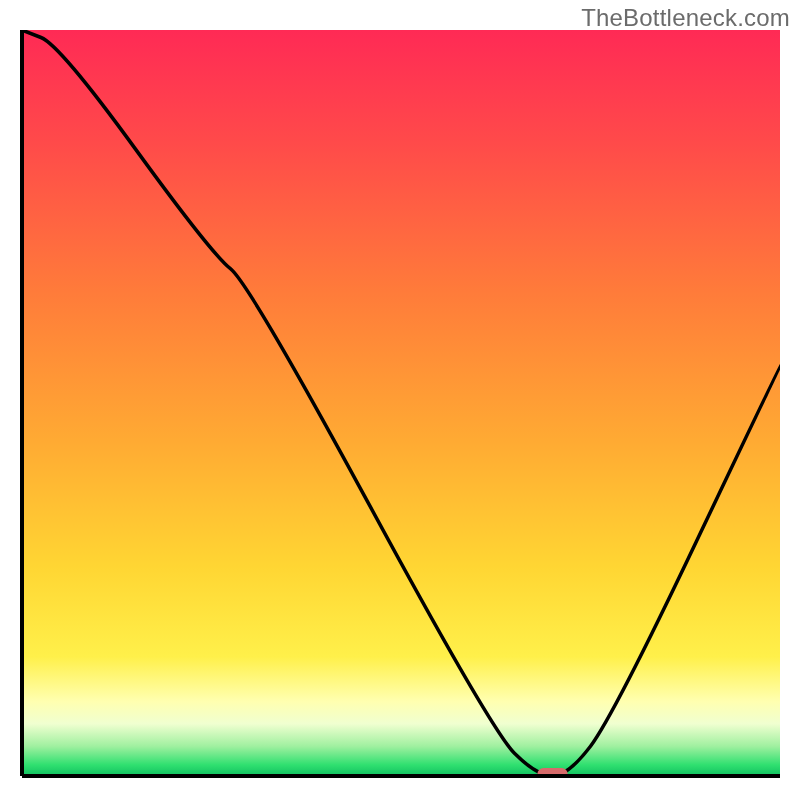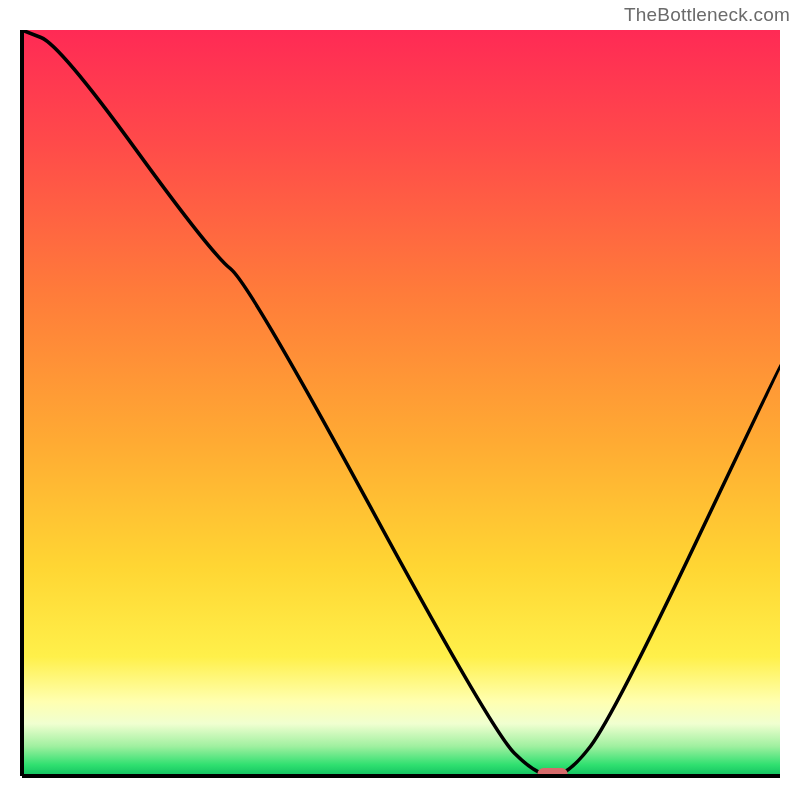--- a/index.html
+++ b/index.html
@@ -12,21 +12,21 @@
   }
   .container {
     position: relative;
     width: 800px;
     height: 800px;
   }
   .watermark {
     position: absolute;
     top: 4px;
     right: 10px;
-    font-size: 19px;
+    font-size: 24px;
     color: #6b6b6b;
     font-weight: 500;
     letter-spacing: 0.2px;
     z-index: 3;
   }
   svg.chart {
     position: absolute;
     top: 0;
     left: 0;
     width: 800px;

